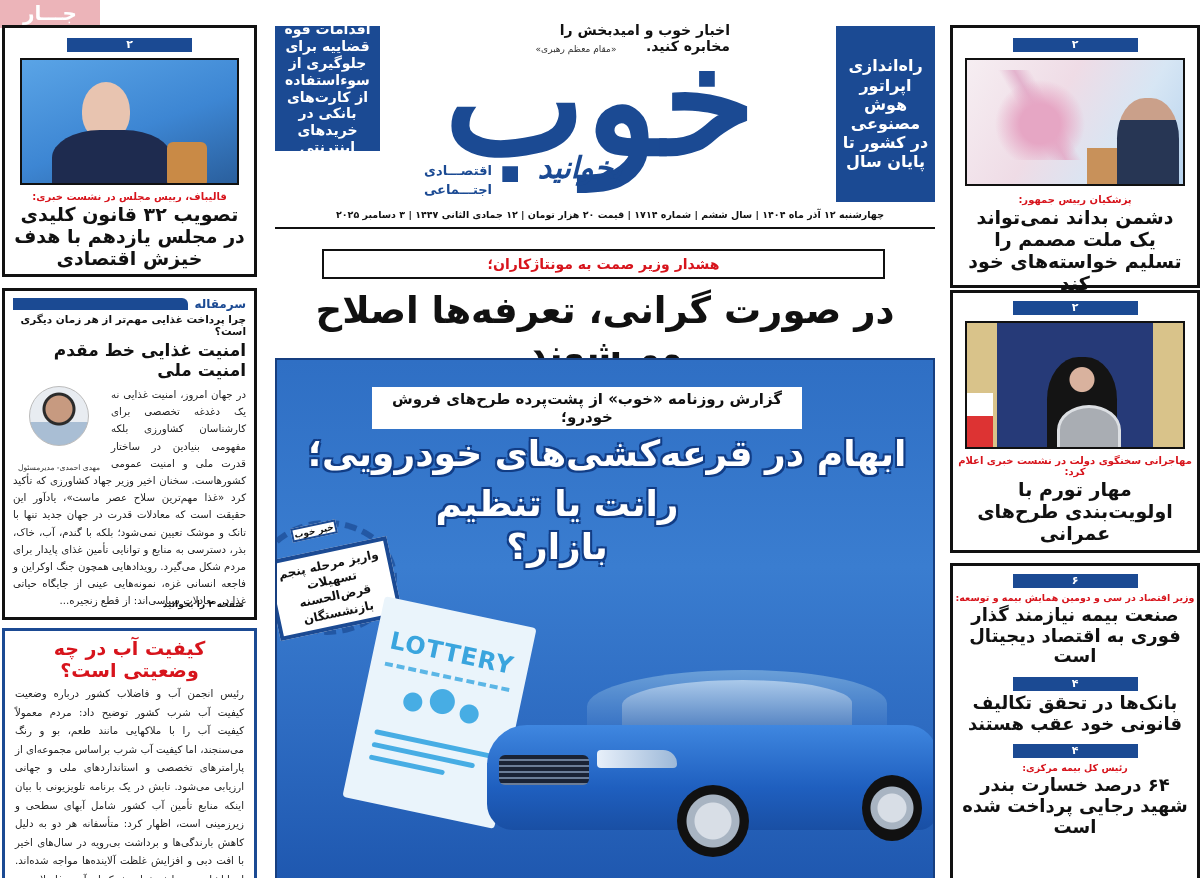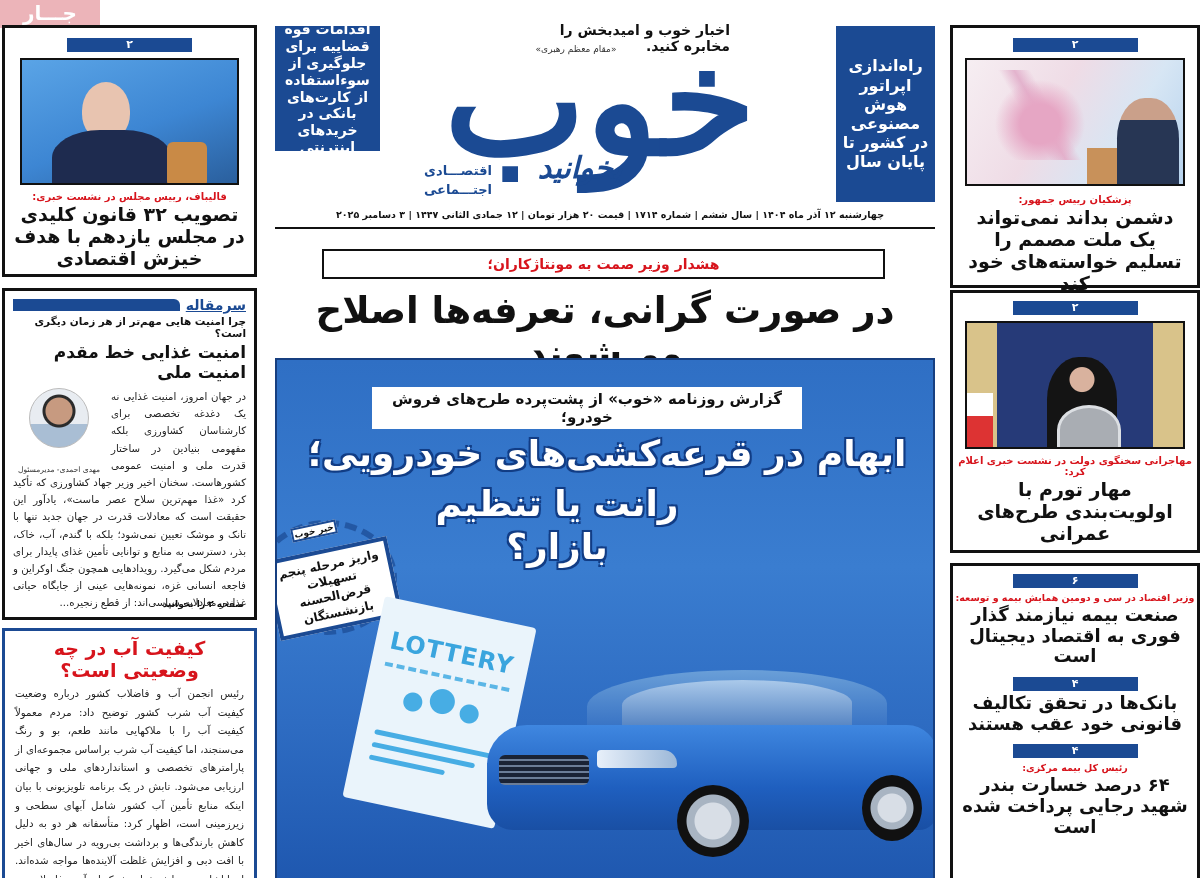--- a/index.html
+++ b/index.html
@@ -70,24 +70,24 @@
 <div class="abs dateline" style="left:280px; top:209px; width:660px; font-size:9.5px;">چهارشنبه ۱۲ آذر ماه ۱۴۰۴ | سال ششم | شماره ۱۷۱۴ | قیمت ۲۰ هزار تومان | ۱۲ جمادی الثانی ۱۴۴۷ | ۳ دسامبر ۲۰۲۵</div>
 <div class="abs" style="left:275px; top:227px; width:660px; height:2px; background:#111;"></div>
 
 <div class="abs" style="left:322px; top:249px; width:563px; height:30px; border:2px solid #111; display:flex; align-items:center; justify-content:center;">
   <span class="red" style="font-size:14px; font-weight:bold;">هشدار وزیر صمت به مونتاژکاران؛</span>
 </div>
 <div class="abs headline" style="left:275px; top:290px; width:660px; font-size:37px;">در صورت گرانی، تعرفه‌ها اصلاح می‌شوند</div>
 
 <div class="abs panel" style="left:2px; top:288px; width:255px; height:332px; padding:6px 8px;">
   <div style="display:flex; align-items:center; gap:6px;">
-    <span style="font-size:14px; font-weight:bold; color:#1b4a93;text-decoration:underline;">سرمقاله</span>
+    <span style="font-size:12px; font-weight:bold; color:#1b4a93;">سرمقاله</span>
     <span class="navy" style="flex:1; height:12px; border-radius:0 6px 0 0;"></span>
   </div>
-  <div style="font-size:10.5px; font-weight:bold; margin-top:2px;">چرا امنیت هایی مهم‌تر از هر زمان دیگری است؟</div>
+  <div style="font-size:10.5px; font-weight:bold; margin-top:2px;">چرا پرداخت غذایی مهم‌تر از هر زمان دیگری است؟</div>
   <div style="font-size:17px; font-weight:bold; margin-top:3px;">امنیت غذایی خط مقدم امنیت ملی</div>
   <div style="margin-top:6px; position:relative;">
     <div style="float:left; width:92px; margin-right:6px; text-align:center;">
       <div style="width:60px; height:60px; margin:0 auto; border-radius:50%; border:1px solid #bbb; background:radial-gradient(circle at 50% 38%,#c79a80 0 13px,#2b2b2b 14px 16px,transparent 17px),linear-gradient(180deg,#e8ecf1 0 60%,#a9bed4 60%);"></div>
       <div style="font-size:7.5px; color:#333; margin-top:17px;">مهدی احمدی- مدیرمسئول</div>
     </div>
     <div class="body-text">در جهان امروز، امنیت غذایی نه یک دغدغه تخصصی برای کارشناسان کشاورزی بلکه مفهومی بنیادین در ساختار قدرت ملی و امنیت عمومی کشورهاست. سخنان اخیر وزیر جهاد کشاورزی که تأکید کرد «غذا مهم‌ترین سلاح عصر ماست»، یادآور این حقیقت است که معادلات قدرت در جهان جدید تنها با تانک و موشک تعیین نمی‌شود؛ بلکه با گندم، آب، خاک، بذر، دسترسی به منابع و توانایی تأمین غذای پایدار برای مردم شکل می‌گیرد. رویدادهایی همچون جنگ اوکراین و فاجعه انسانی غزه، نمونه‌هایی عینی از جایگاه حیاتی غذا در معادلات سیاسی‌اند: از قطع زنجیره...</div>
   </div>
   <div style="position:absolute; bottom:8px; right:10px; font-size:9px; font-weight:bold;">صفحه ۲ را بخوانید</div>
 </div>

